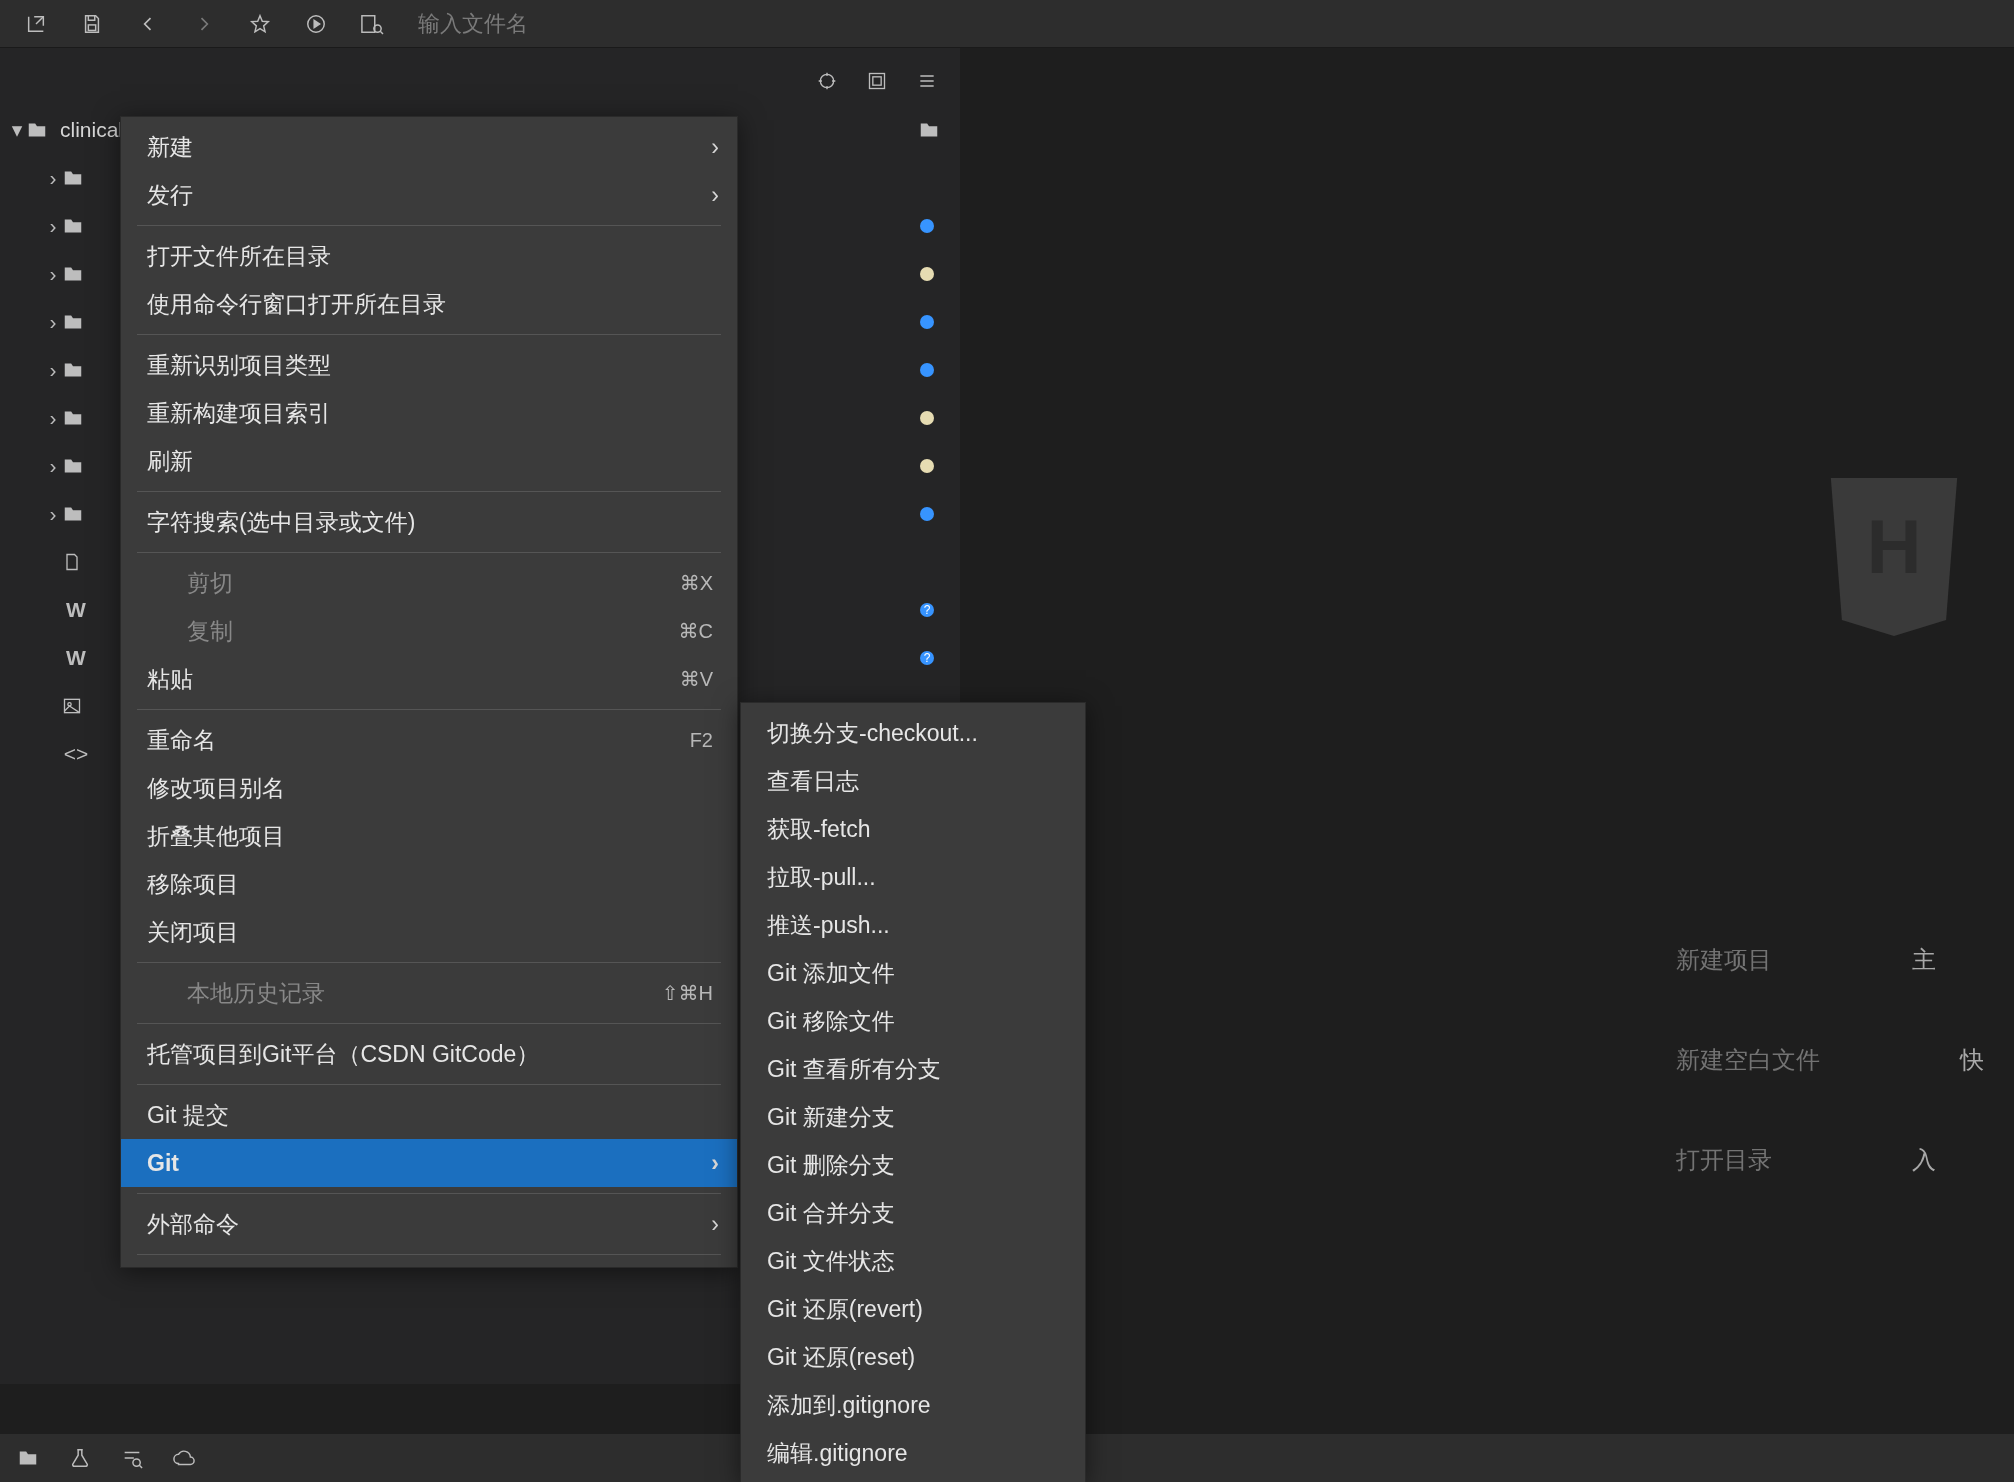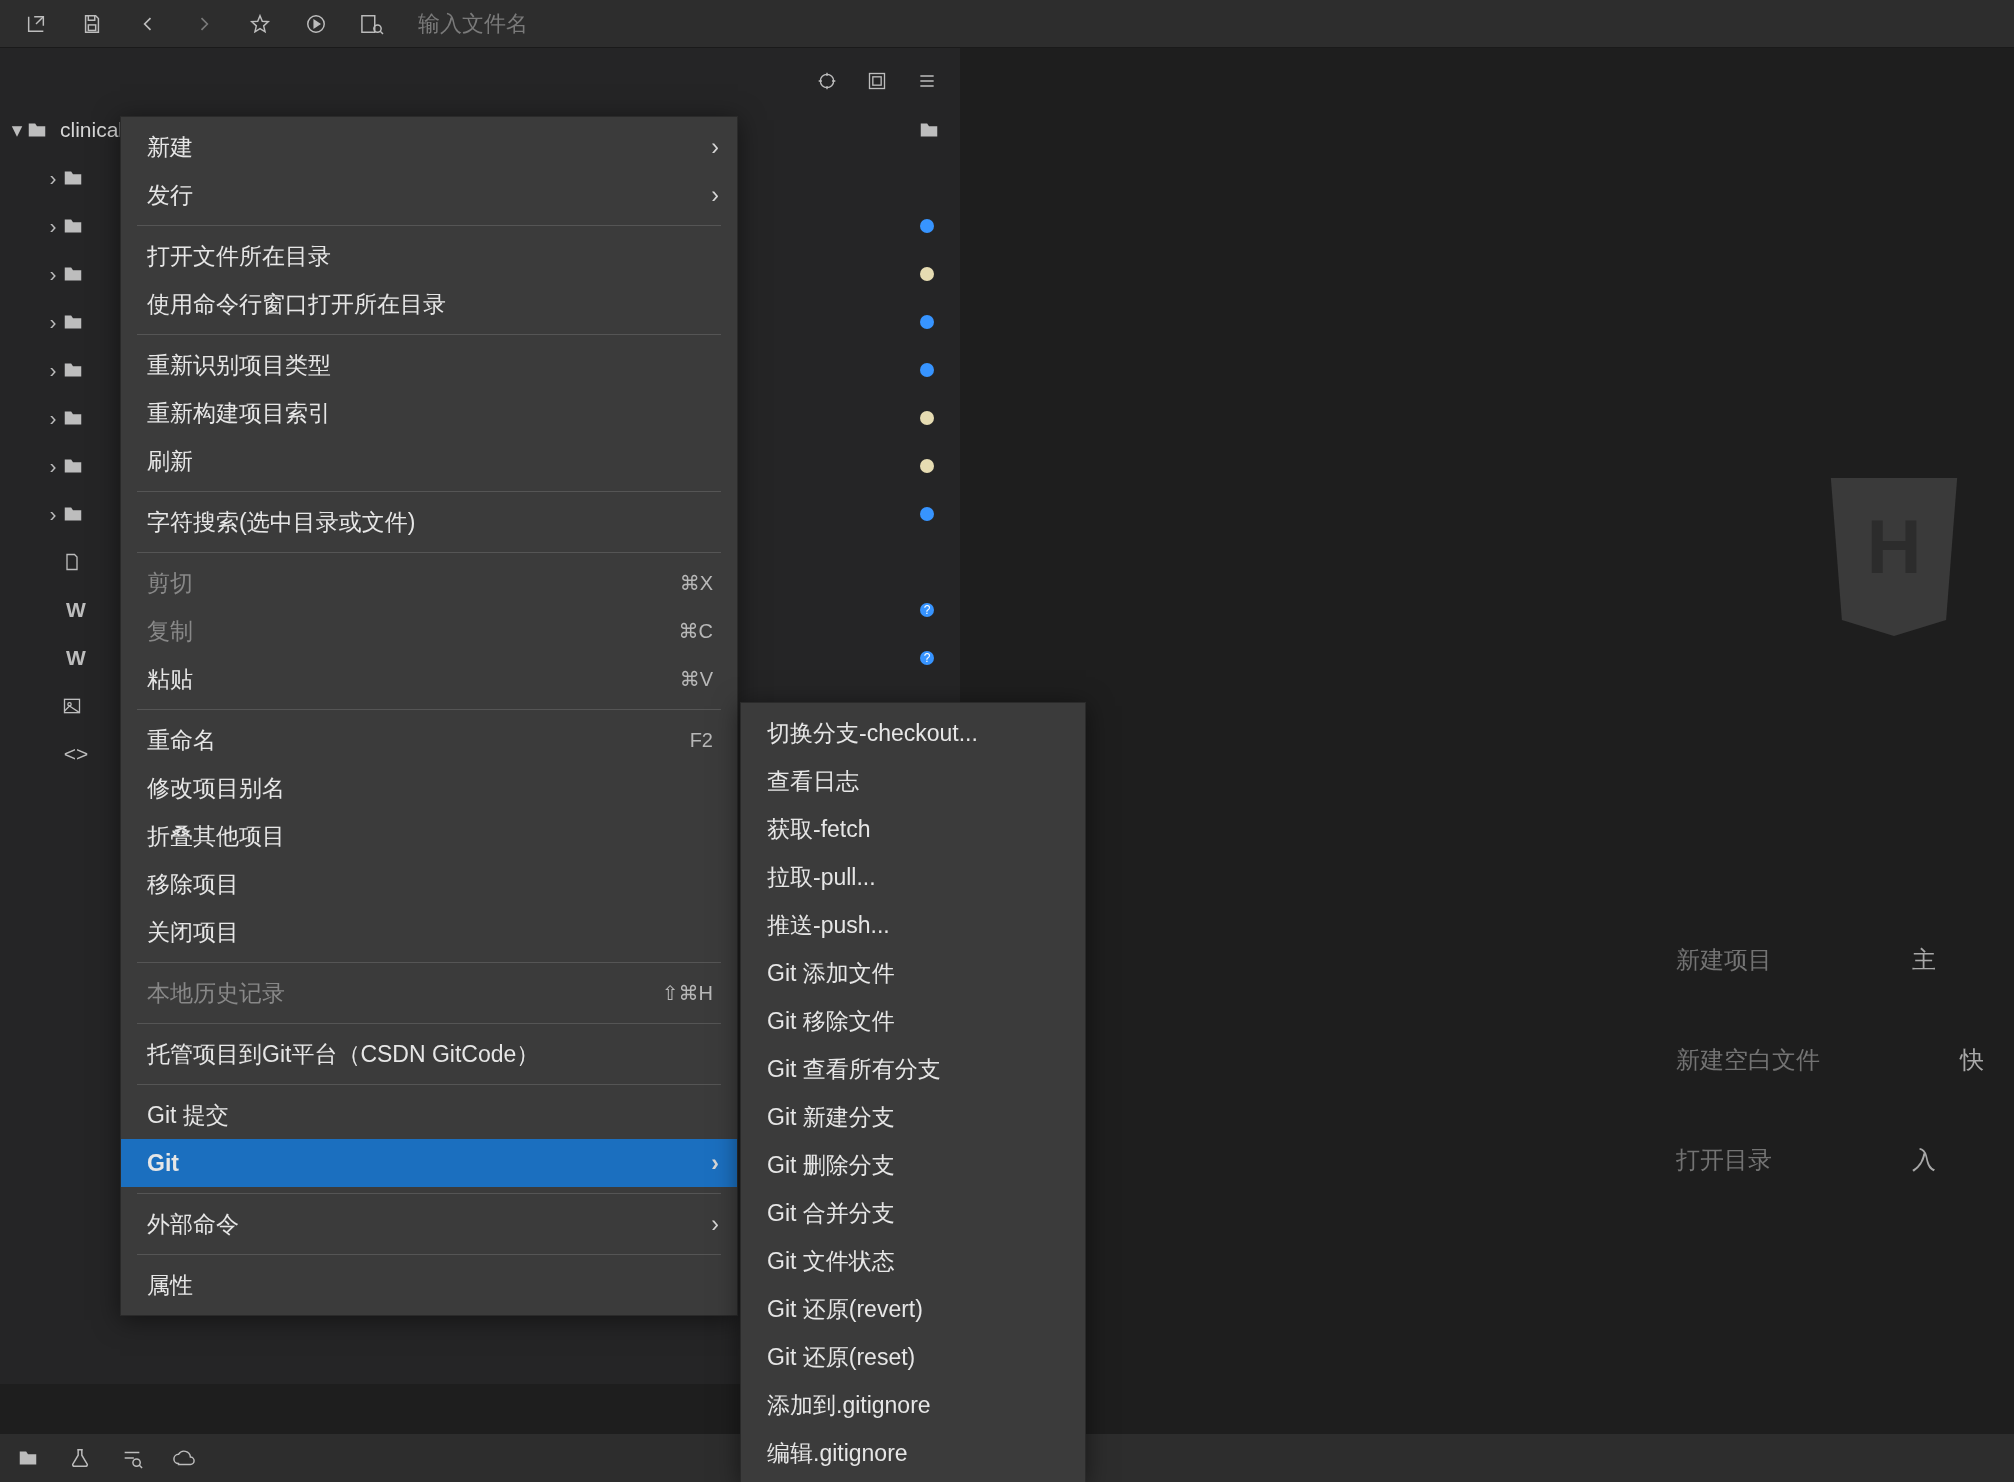--- a/index.html
+++ b/index.html
@@ -137,21 +137,21 @@
 .ctxmenu .mi {
   display: flex;
   align-items: center;
   height: 48px;
   padding: 0 28px 0 26px;
   color: #e6e6e6;
   font-size: 23px;
   position: relative;
   cursor: pointer;
 }
-.ctxmenu .mi.disabled { color: #888; }
+.ctxmenu .mi.disabled { color: #888; margin-left: 40px; }
 .ctxmenu .mi.sel { background: #1b6fbf; font-weight: bold; }
 .ctxmenu .sep {
   height: 1px;
   background: #555;
   margin: 6px 16px;
 }
 .ctxmenu .mi .sc { position: absolute; right: 24px; color: #b8b8b8; font-size: 20px; }
 .ctxmenu .mi .sub { position: absolute; right: 18px; color: #d6d6d6; }
 .menu1 { left: 120px; top: 116px; width: 618px; }
 .menu2 { left: 740px; top: 702px; width: 346px; }
@@ -423,21 +423,20 @@
     <div class="sep"></div>
     <div class="mi disabled">本地历史记录<span class="sc">⇧⌘H</span></div>
     <div class="sep"></div>
     <div class="mi">托管项目到Git平台（CSDN GitCode）</div>
     <div class="sep"></div>
     <div class="mi">Git 提交</div>
     <div class="mi sel">Git<span class="sub">›</span></div>
     <div class="sep"></div>
     <div class="mi">外部命令<span class="sub">›</span></div>
     <div class="sep"></div>
-    <div class="mi">属性</div>
   </div>
 <div class="ctxmenu menu2" id="menu2">
     <div class="mi">切换分支-checkout...</div>
     <div class="mi">查看日志</div>
     <div class="mi">获取-fetch</div>
     <div class="mi">拉取-pull...</div>
     <div class="mi">推送-push...</div>
     <div class="mi">Git 添加文件</div>
     <div class="mi">Git 移除文件</div>
     <div class="mi">Git 查看所有分支</div>

